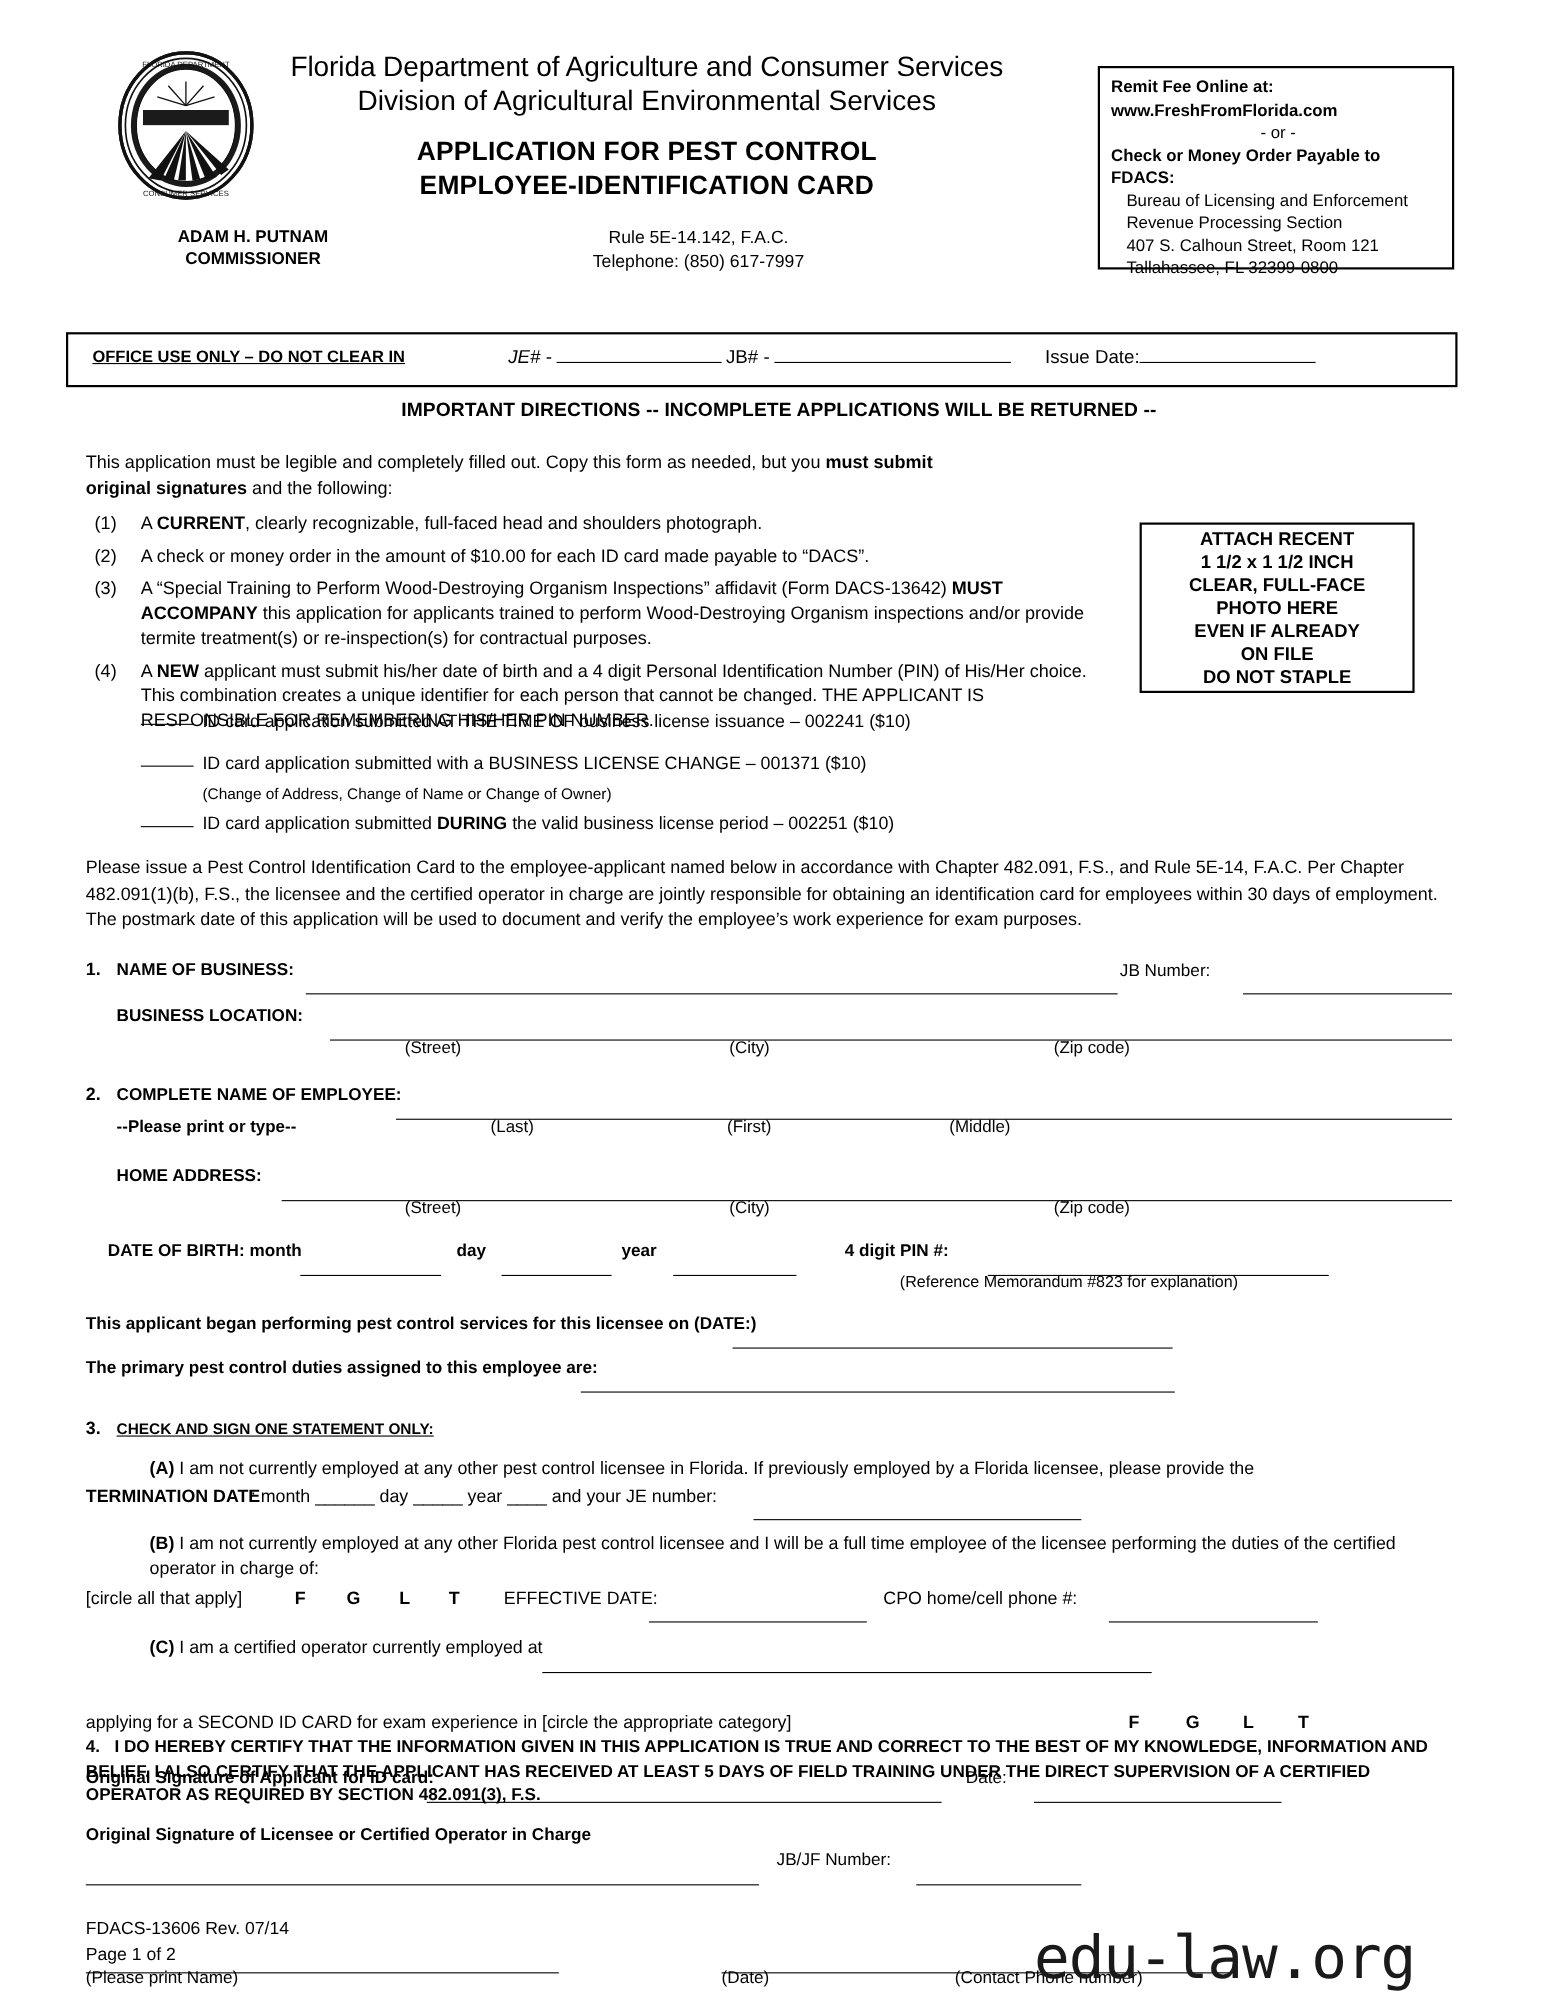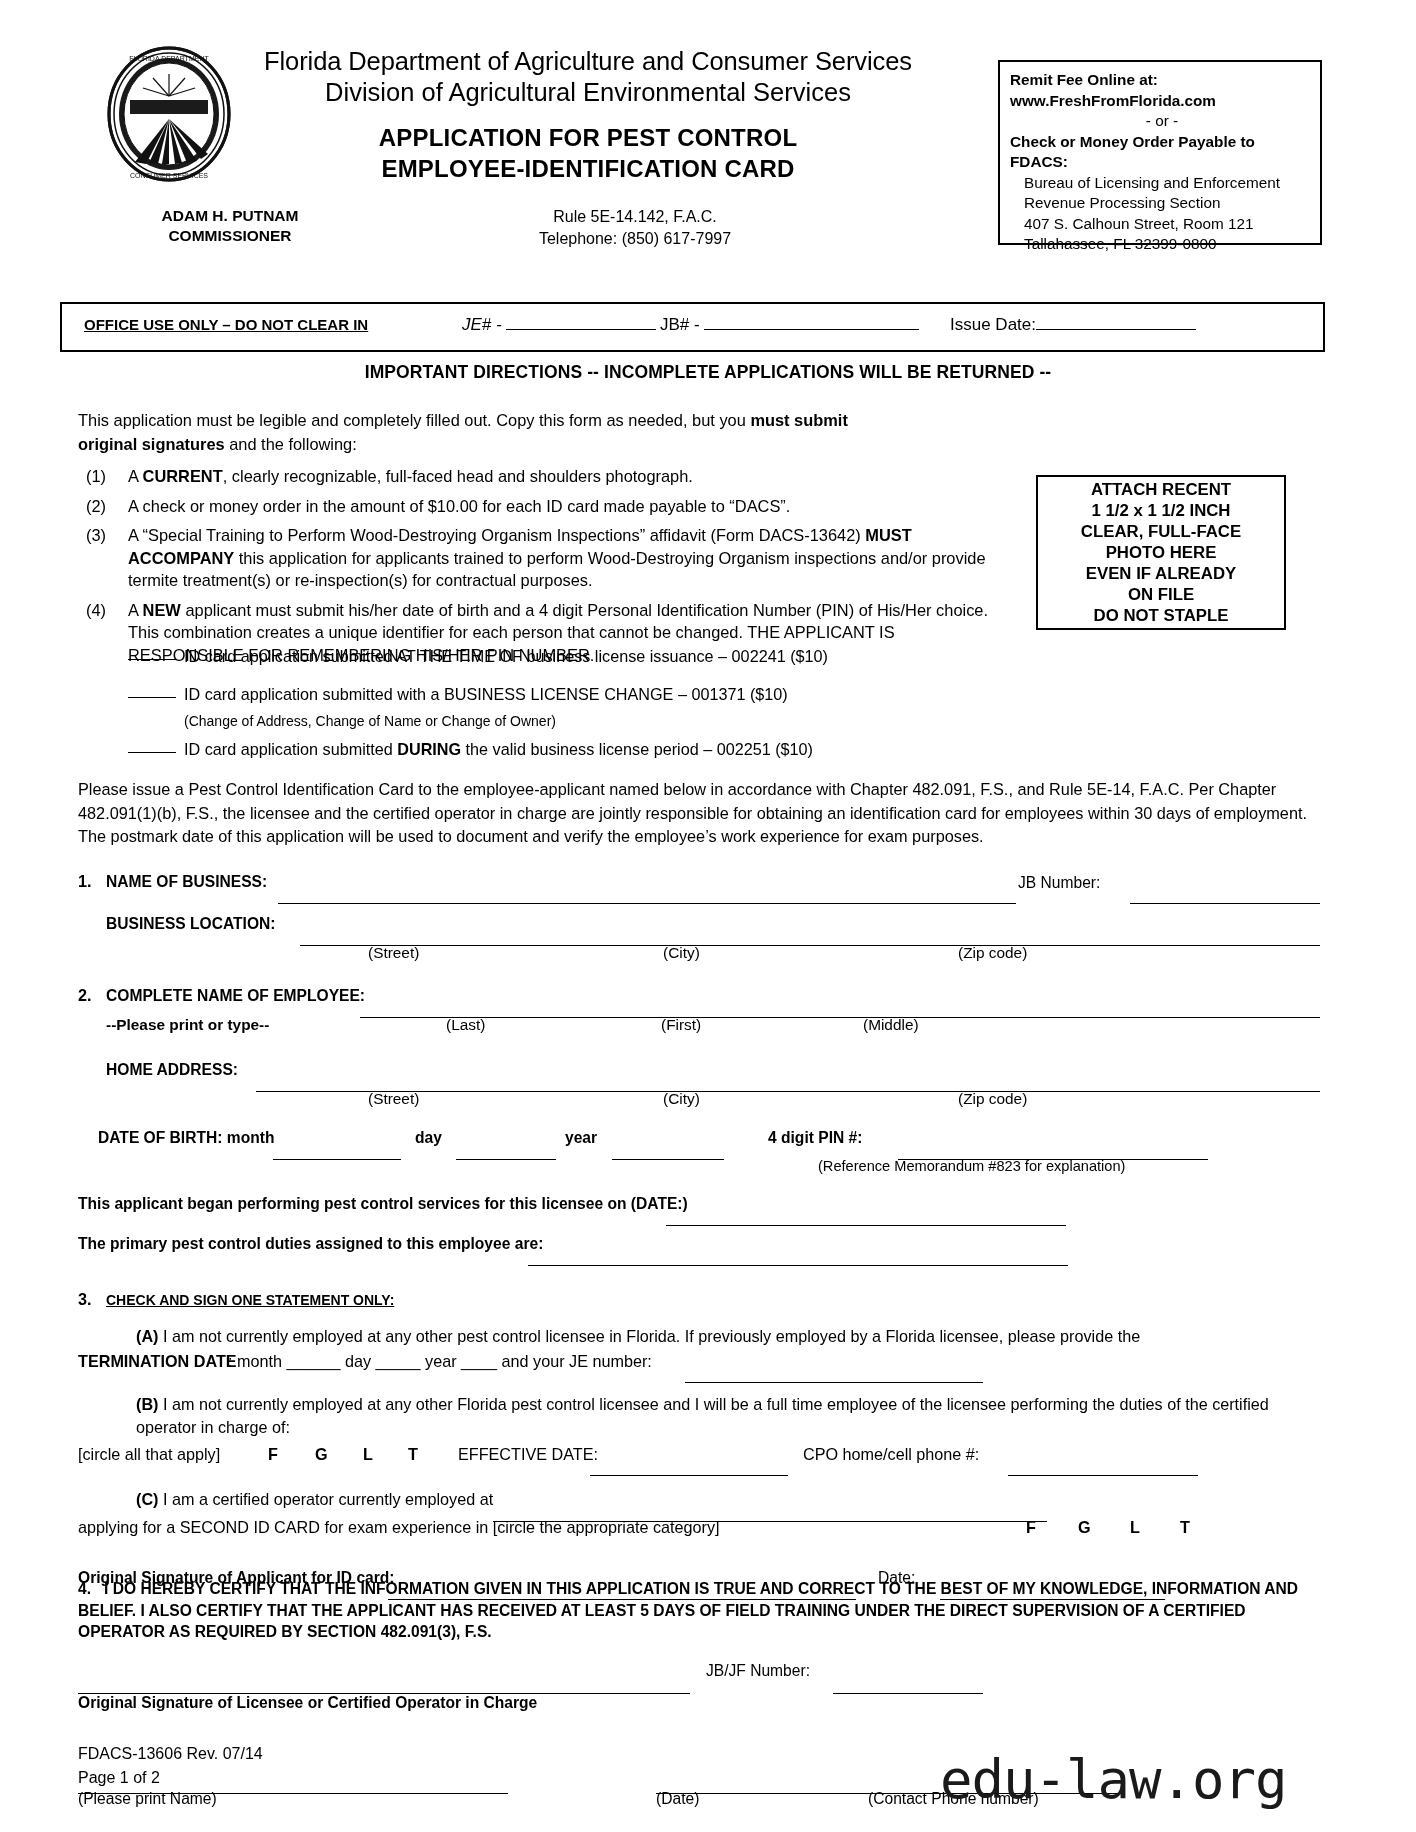--- a/index.html
+++ b/index.html
@@ -521,21 +521,21 @@
       <span class="line" style="position:absolute;left:512px;top:17px;width:198px;"></span>
       <span style="position:absolute;left:725px;top:0;">CPO home/cell  phone #:</span>
       <span class="line" style="position:absolute;left:930px;top:17px;width:190px;"></span>
     </div>
 
     <div class="stmt" style="position:relative;height:28px;padding-left:58px;">
       <span class="b">(C)</span>
       <span>I am a certified operator currently employed at</span>
       <span class="line" style="position:absolute;left:415px;top:18px;width:554px;"></span>
     </div>
-    <div style="position:relative;height:30px;">
+    <div style="position:relative;height:30px;margin-top:40px;">
       <span style="position:absolute;left:0;top:0;">applying for a SECOND ID CARD for exam experience in [circle the appropriate category]</span>
       <span class="b" style="position:absolute;left:948px;top:0;">F</span>
       <span class="b" style="position:absolute;left:1000px;top:0;">G</span>
       <span class="b" style="position:absolute;left:1052px;top:0;">L</span>
       <span class="b" style="position:absolute;left:1102px;top:0;">T</span>
     </div>
 
     <div style="position:relative;height:34px;margin-top:20px;">
       <span class="b" style="position:absolute;left:0;top:0;font-size:15.6px;">Original Signature of Applicant for ID card:</span>
       <span class="line" style="position:absolute;left:310px;top:18px;width:468px;"></span>
@@ -543,26 +543,26 @@
       <span class="line" style="position:absolute;left:862px;top:18px;width:225px;"></span>
     </div>
   </div>
 
   <div class="sec4">
     <span>4.</span>&nbsp;&nbsp;
     <span>I DO HEREBY CERTIFY THAT THE INFORMATION GIVEN IN THIS APPLICATION IS TRUE AND CORRECT TO THE BEST OF MY KNOWLEDGE, INFORMATION AND BELIEF.  I ALSO CERTIFY THAT THE APPLICANT HAS RECEIVED AT LEAST 5 DAYS OF FIELD TRAINING UNDER THE DIRECT SUPERVISION OF A CERTIFIED OPERATOR AS REQUIRED BY SECTION 482.091(3), F.S.</span>
   </div>
 
   <div class="sigblock">
+    <div style="font-weight:bold;font-size:15.6px;margin-top:2px;">Original Signature of Licensee or Certified Operator in Charge</div>
     <div style="position:relative;height:34px;">
       <span class="line" style="position:absolute;left:0;top:20px;width:612px;"></span>
       <span style="position:absolute;left:628px;top:4px;">JB/JF Number:</span>
       <span class="line" style="position:absolute;left:755px;top:20px;width:150px;"></span>
     </div>
-    <div style="font-weight:bold;font-size:15.6px;margin-top:2px;">Original Signature of Licensee or Certified Operator in Charge</div>
 
     <div style="position:relative;height:40px;margin-top:56px;">
       <span class="line" style="position:absolute;left:0;top:10px;width:430px;"></span>
       <span class="line" style="position:absolute;left:578px;top:10px;width:462px;"></span>
       <span style="position:absolute;left:0;top:22px;font-size:15.6px;">(Please print Name)</span>
       <span style="position:absolute;left:578px;top:22px;font-size:15.6px;">(Date)</span>
       <span style="position:absolute;left:790px;top:22px;font-size:15.6px;">(Contact Phone number)</span>
     </div>
   </div>
 

